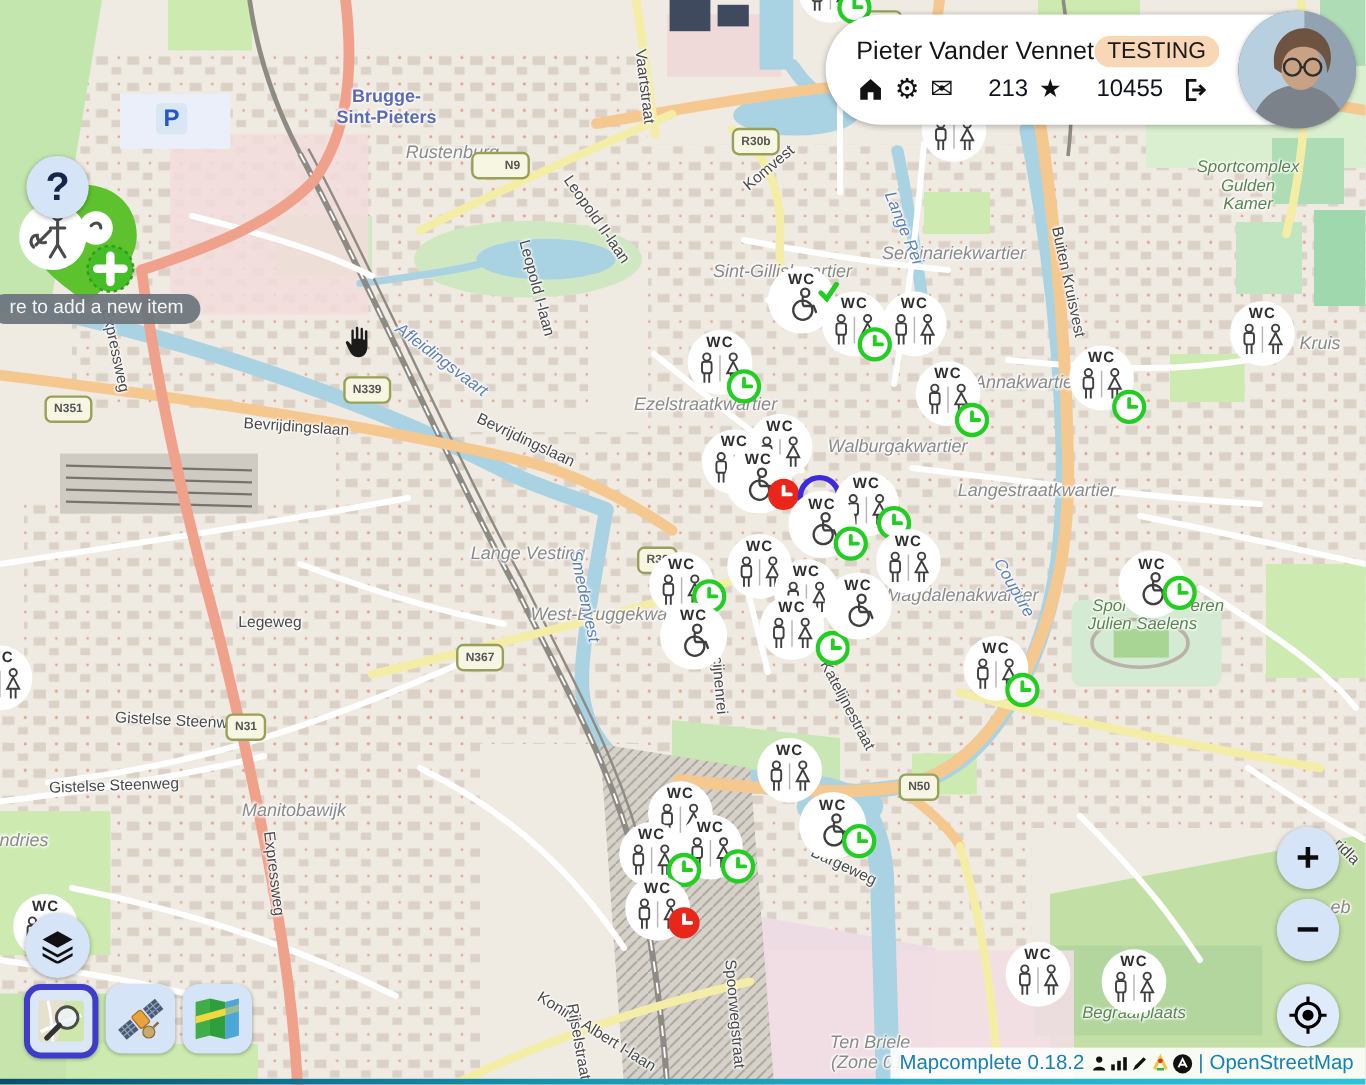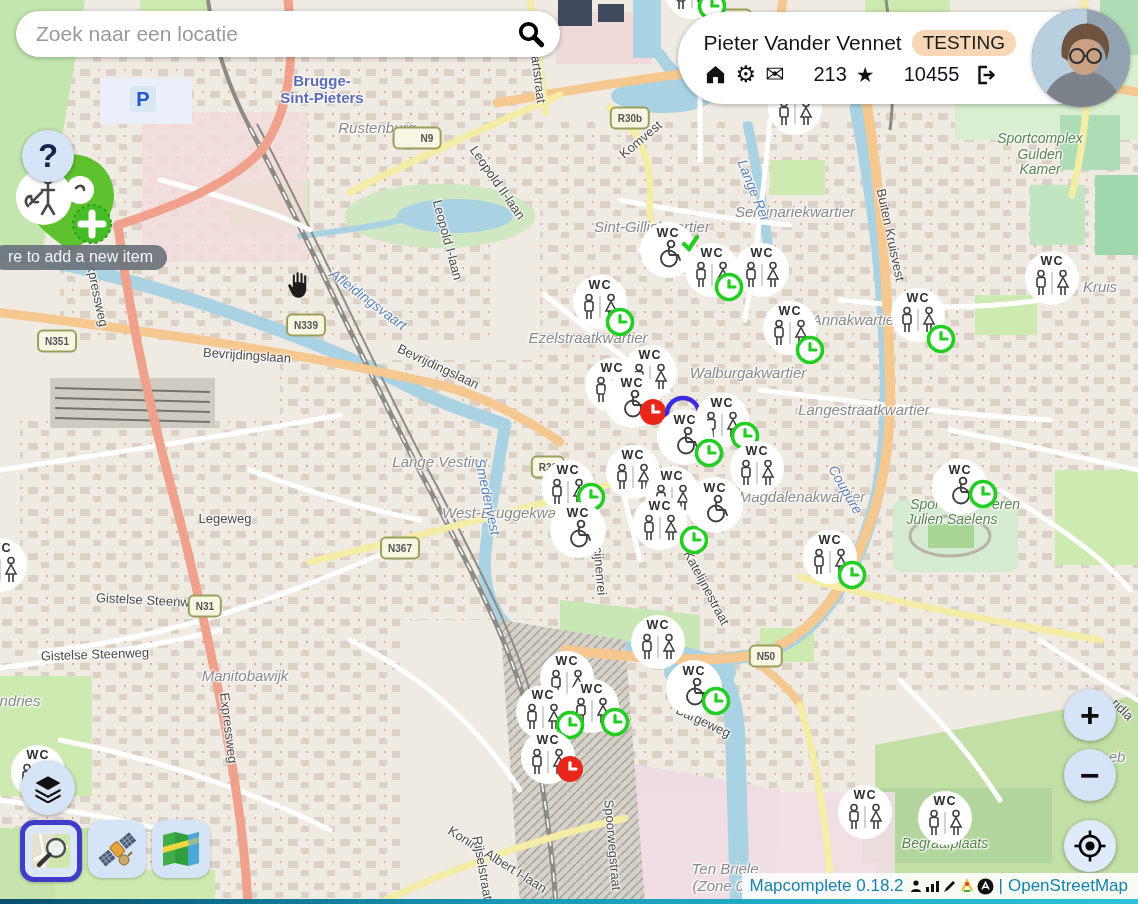--- a/index.html
+++ b/index.html
@@ -20,21 +20,21 @@
   .round-btn{border-radius:50%;background:var(--accent-blue,#d6e4f8);display:flex;align-items:center;justify-content:center;
     box-shadow:0 1px 4px rgba(0,0,0,.35);cursor:pointer;border:none;}
   
   #searchbar{left:16px;top:11px;width:512px;height:46px;background:#fff;border-radius:23px;box-shadow:0 1px 5px rgba(0,0,0,.3);
     display:flex;align-items:center;padding:0 14px 0 18px;}
   #searchbar input{flex:1;border:none;outline:none;font-size:21px;color:#333;background:transparent;font-family:inherit;}
   #searchbar input::placeholder{color:#9a9a9a;}
   
   #user-panel{right:14px;top:12px;height:92px;background:#fff;border-radius:46px;box-shadow:0 1px 5px rgba(0,0,0,.3);
     display:flex;flex-direction:column;justify-content:center;padding:0 108px 0 26px;}
-  #user-top{display:flex;align-items:center;gap:10px;}
+  #user-top{display:flex;align-items:center;}
   #user-name{font-size:21px;color:#151515;}
   #user-badge{background:var(--testing-badge-bg,#f8d7b6);border-radius:15px;padding:2px 11px;font-size:19px;color:#1a1a1a;}
   #user-icons{display:flex;align-items:center;gap:9px;margin-top:7px;font-size:20px;color:#10131f;}
   #user-icons .num{font-size:20px;color:#10131f;margin-left:20px;}
   .uicon{font-size:23px;line-height:1;color:#111;}
   #avatar{position:absolute;right:-6px;top:-3px;width:98px;height:98px;border-radius:50%;overflow:hidden;
     box-shadow:0 1px 4px rgba(0,0,0,.3);cursor:pointer;background:#8b98a6;}
   
   #addpin{left:14px;top:148px;width:110px;height:110px;pointer-events:none;}
   #help-btn{left:22px;top:130px;width:52px;height:52px;font-size:33px;font-weight:bold;color:#16254d;}
@@ -863,27 +863,20 @@
           </g>
         </svg></div>
     </div>
 
   <div class="pbox">P</div>
 
   <svg id="hand-cursor" class="ui" width="30" height="32" viewBox="0 0 24 26">
     <path fill="#1b1b1b" d="M7,11 L7,4.5 C7,3.4 8.6,3.4 8.6,4.5 L8.6,10 L10,10 L10,2.8 C10,1.6 11.7,1.6 11.7,2.8 L11.7,10 L13.2,10 L13.2,3.4 C13.2,2.2 14.8,2.2 14.8,3.4 L14.8,10.4 L16.2,10.6 L16.2,5.2 C16.2,4 17.8,4 17.8,5.2 L17.9,14.5 C17.9,19.5 15.5,22.5 11.8,22.5 C8.8,22.5 7.1,21 5.6,18 C4.7,16.2 3.8,14.2 3.3,13.1 C2.8,12 4.2,11 5.1,12 L7,14.2 Z"></path>
   </svg>
 
-  <div id="searchbar" class="ui">
-    <input type="text" placeholder="Zoek naar een locatie" style="">
-    <svg width="30" height="30" viewBox="0 0 24 24">
-      <circle cx="10" cy="10" r="6.2" fill="none" stroke="#000" stroke-width="3"></circle>
-      <line x1="14.6" y1="14.6" x2="20.5" y2="20.5" stroke="#000" stroke-width="4" stroke-linecap="round"></line>
-    </svg>
-  </div>
 
   <div id="user-panel" class="ui">
     <div id="user-top">
       <span id="user-name">Pieter Vander Vennet</span>
       <span id="user-badge">TESTING</span>
     </div>
     <div id="user-icons">
       <svg width="23" height="23" viewBox="0 0 24 24">
         <path d="M3,11 L12,3 L21,11 V21 H14.5 V14.5 H9.5 V21 H3 Z" fill="#111"></path>
       </svg>

